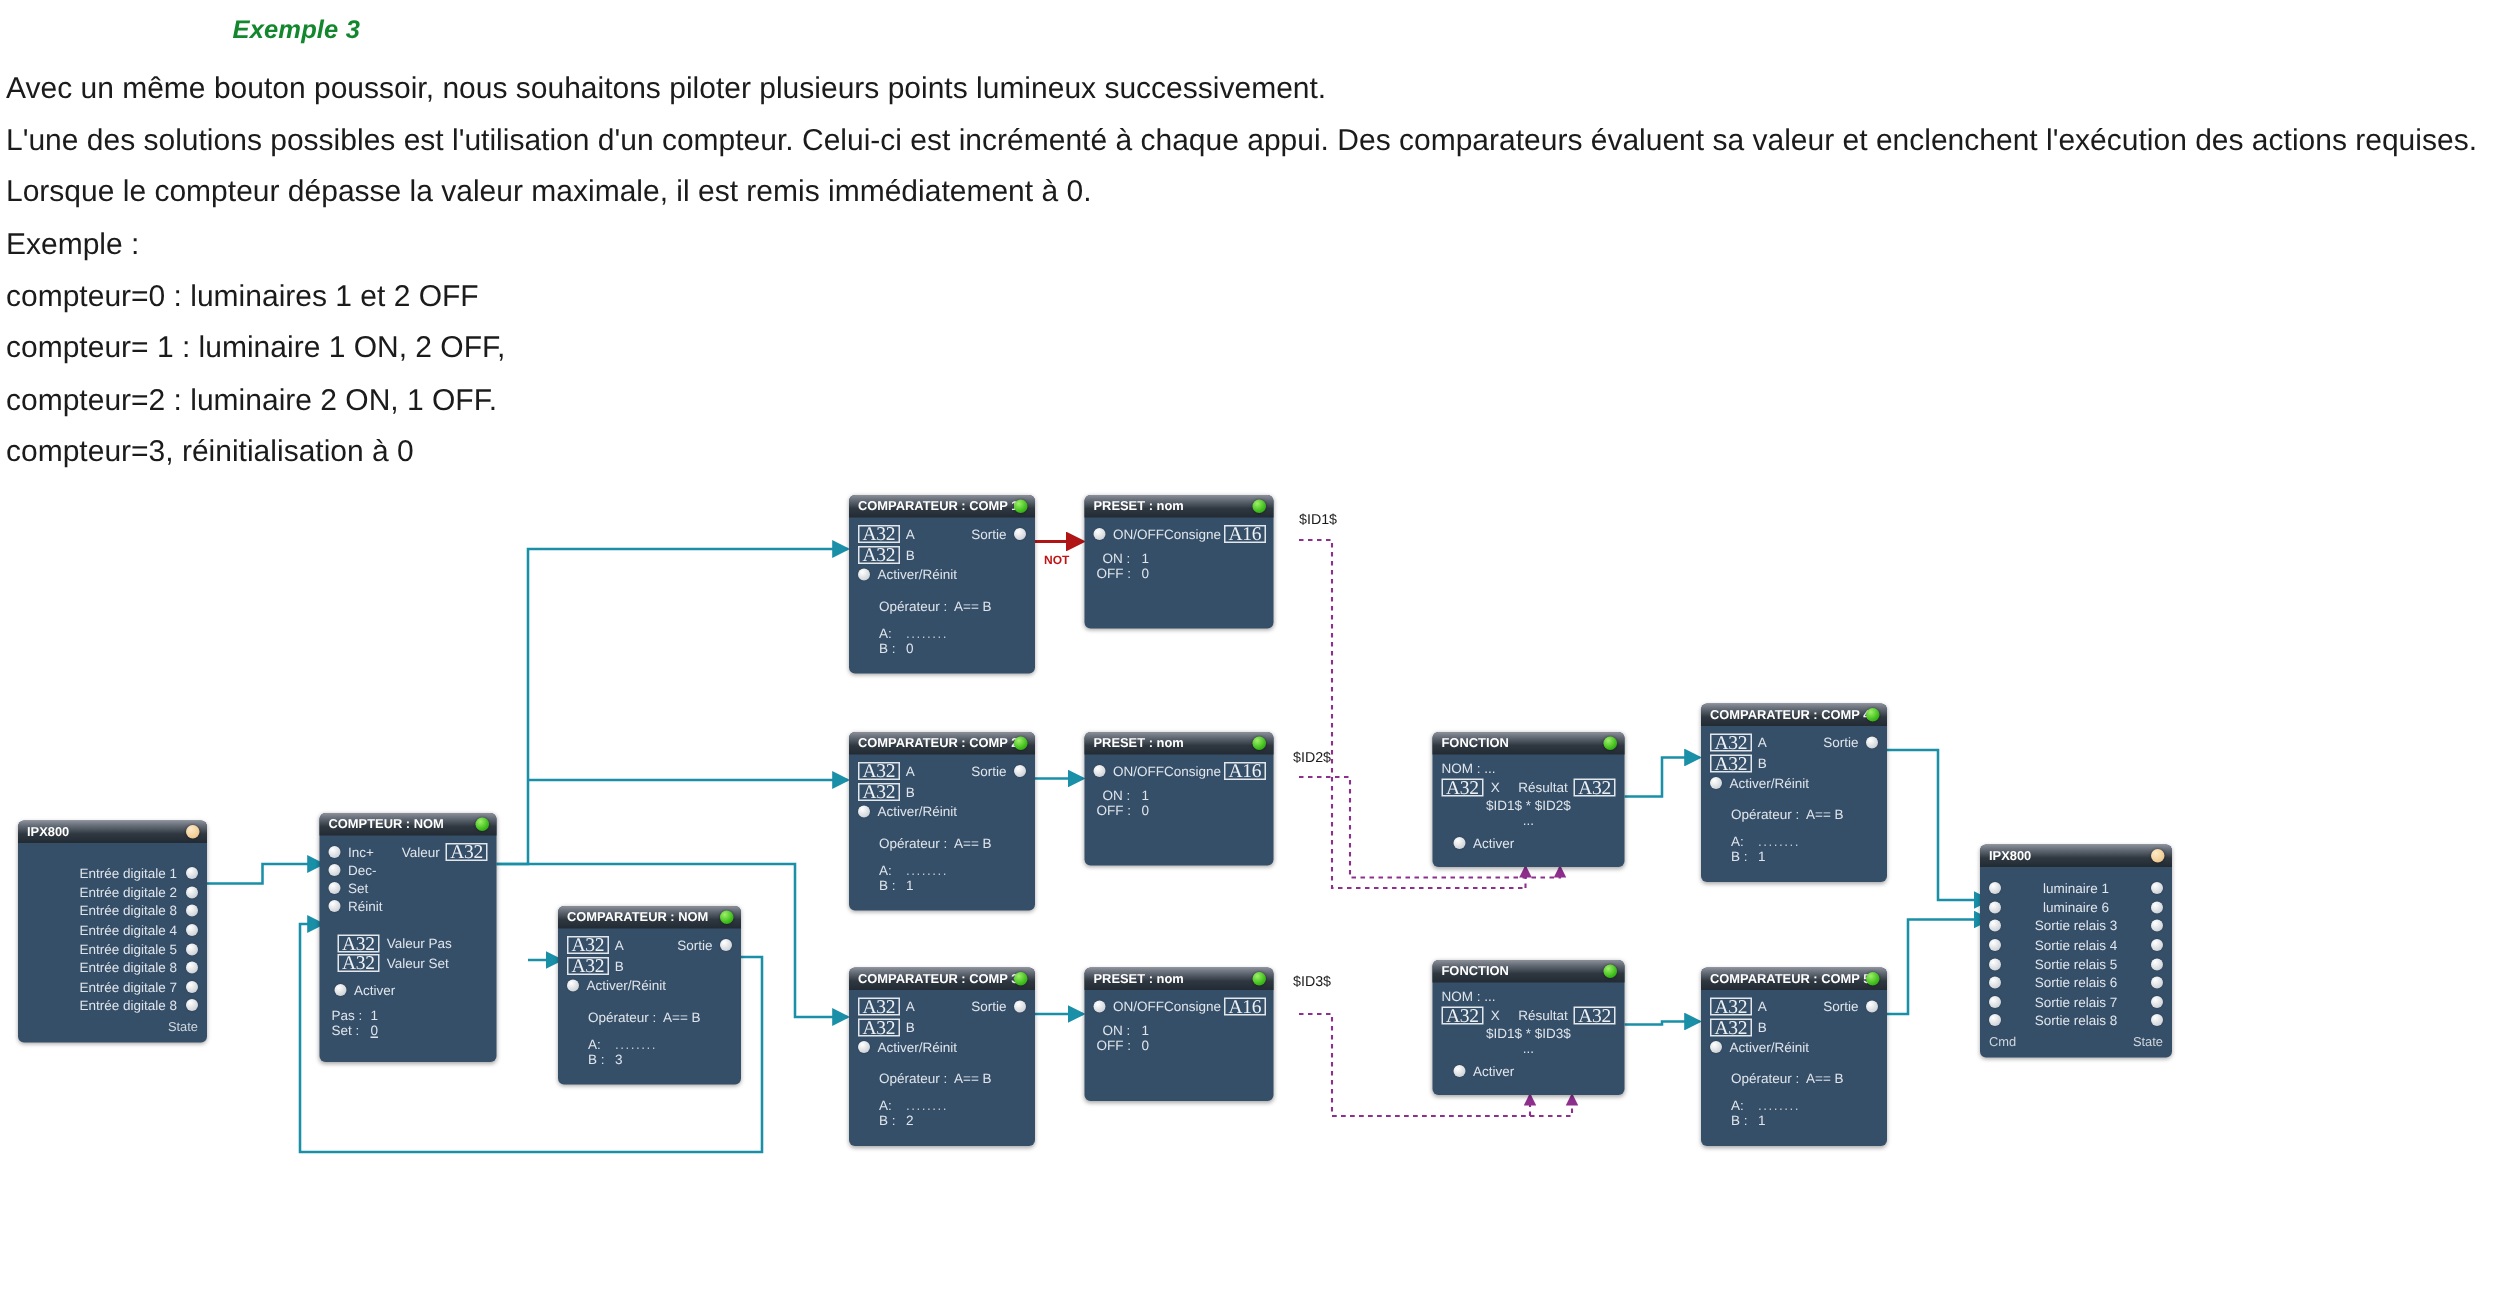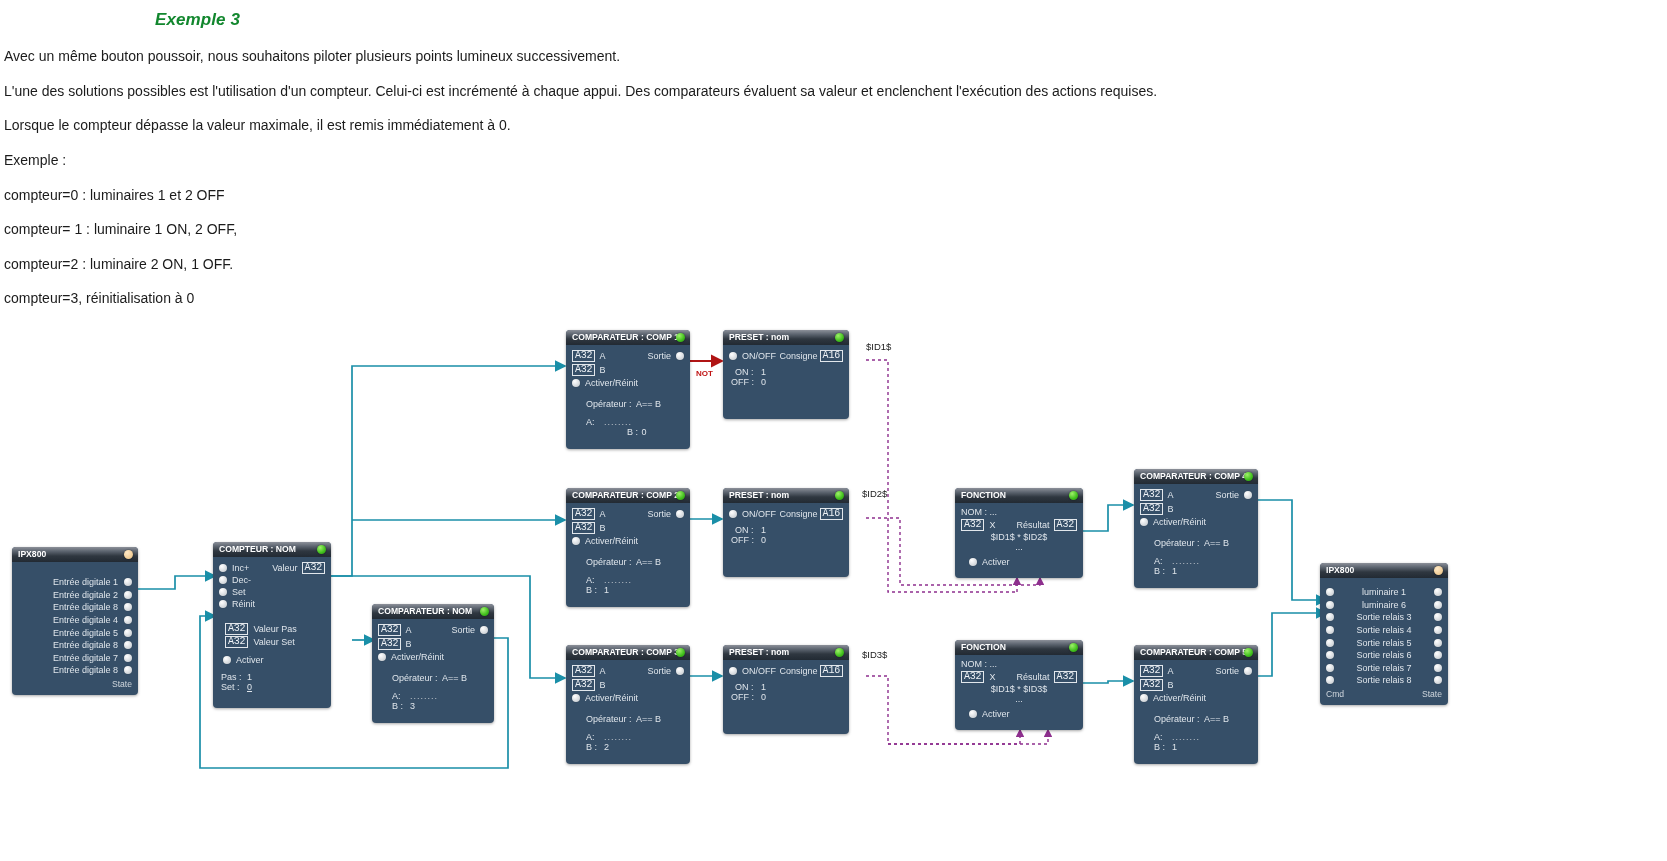--- a/index.html
+++ b/index.html
@@ -14,21 +14,21 @@
 
   
   .doc { position: absolute; left: 0; top: 0; width: 1660px; }
   .doc-title {
     position: absolute; left: 155px; top: 10px;
     color: #12872e; font-weight: bold; font-style: italic;
     font-size: 17px; letter-spacing: .1px;
   }
   .doc-line {
     position: absolute; left: 4px;
-    color: #1b1b1b; font-size: 14px; white-space: nowrap;
+    color: #1b1b1b; font-size: 20px; white-space: nowrap;
   }
 
   
   .diagram { position: absolute; left: 0; top: 0; width: 1667px; height: 861px; }
   svg.wires { position: absolute; left: 0; top: 0; width: 1667px; height: 861px; pointer-events: none; }
 
   .node {
     position: absolute;
     background: #364f68;
     border-radius: 4px;
@@ -68,25 +68,25 @@
     box-shadow: 0 0 1px rgba(0,0,0,.4);
   }
 
   .port-row { display: flex; align-items: center; gap: 5px; height: 12px; }
   .port-row .lbl { font-size: 9px; color: #dfe5eb; }
 
   .a32 {
     display: inline-block;
     border: 1px solid #e2e7ec;
     color: #eef2f6;
-    font-size: 10px;
+    font-size: 13px;
     line-height: 8px;
     padding: 1px 2px;
     letter-spacing: -.2px;
-    font-family: Liberation Mono, monospace;
+    font-family: Liberation Serif, serif;
   }
 
   .kv { font-size: 9px; color: #dfe5eb; white-space: nowrap; }
   .kv .k { display: inline-block; }
   .op { font-size: 9px; color: #dfe5eb; }
   .dots-val { letter-spacing: 1px; color: #c3cad1; }
 
   .io-row {
     display: flex; align-items: center; justify-content: flex-end;
     gap: 6px; height: 12.6px; font-size: 9px; color: #dfe5eb;
@@ -176,21 +176,21 @@
         <path d="M866,360 L888,360 L888,592 L1017,592"></path>
         <path d="M1017,592 L1017,578" marker-end="url(#ahp)"></path>
         <path d="M866,518 L900,518 L900,585 L1040,585 L1040,578" marker-end="url(#ahp)"></path>
         <path d="M866,676 L888,676 L888,744 L1020,744 L1020,730" marker-end="url(#ahp)"></path>
         <path d="M888,744 L1048,744 L1048,730" marker-end="url(#ahp)"></path>
       </g>
     </svg>
 
     <div class="not-label" style="left:696px; top:369px;">NOT</div>
     <div class="id-label" style="left:866px; top:341px;">$ID1$</div>
-    <div class="id-label" style="left:862px; top:488px;">$ID2$</div>
+    <div class="id-label" style="left:862px; top:500px;">$ID2$</div>
     <div class="id-label" style="left:862px; top:649px;">$ID3$</div>
 
     <div class="node" style="left:12px; top:547px; width:126px;">
       <div class="hdr">
         <span>IPX800</span>
         <span class="led amber"></span>
       </div>
       <div class="body" style="padding-top:14px;">
         <div class="io-row">
             <span>Entrée digitale 1</span>
@@ -336,21 +336,21 @@
           <span class="kv">B</span>
         </div>
         <div class="port-row">
             <span class="dot"></span>
             <span class="lbl">Activer/Réinit</span>
           </div>
         <div style="height:10px;"></div>
         <div class="op" style="padding-left:14px;"><span>Opérateur :</span>&nbsp; <span>A== B</span></div>
         <div style="height:8px;"></div>
         <div class="kv" style="padding-left:14px;"><span class="k" style="width:18px;">A:</span><span class="dots-val">........</span></div>
-        <div class="kv" style="padding-left:14px;text-align:center;"><span class="k" style="width:18px;">B :</span><span>0</span></div>
+        <div class="kv" style="padding-left:14px;"><span class="k" style="width:18px;">B :</span><span>0</span></div>
         <div style="height:6px;"></div>
       </div>
     </div>
 
     <div class="node" style="left:566px; top:488px; width:124px;">
       <div class="hdr">
         <span>COMPARATEUR : COMP 2</span>
         <span class="led"></span>
       </div>
       <div class="body">

